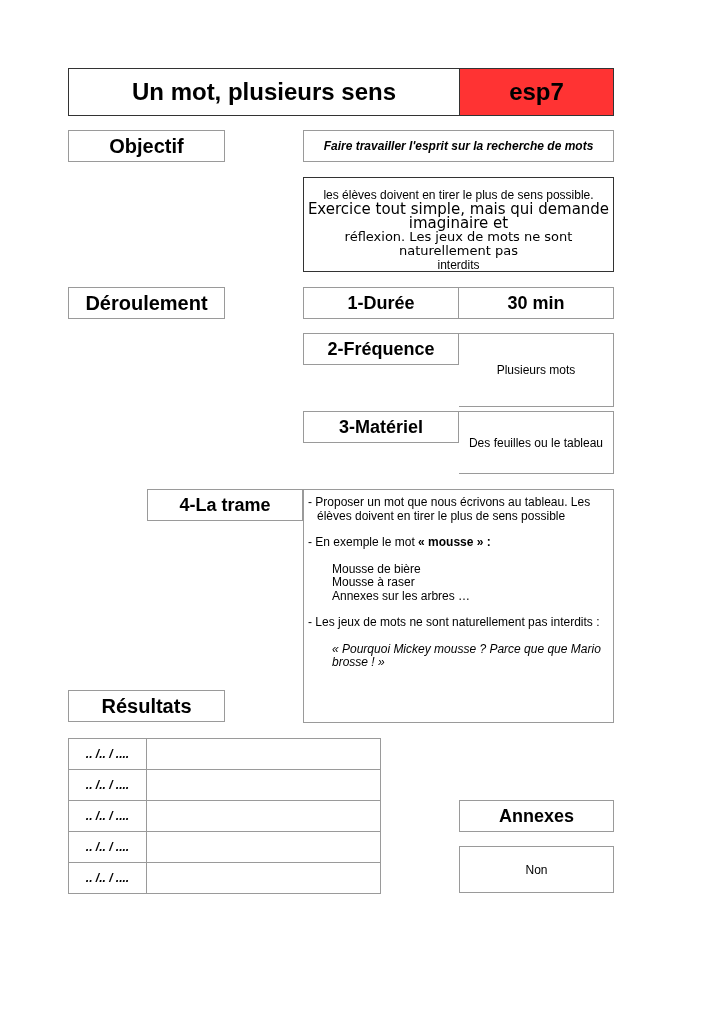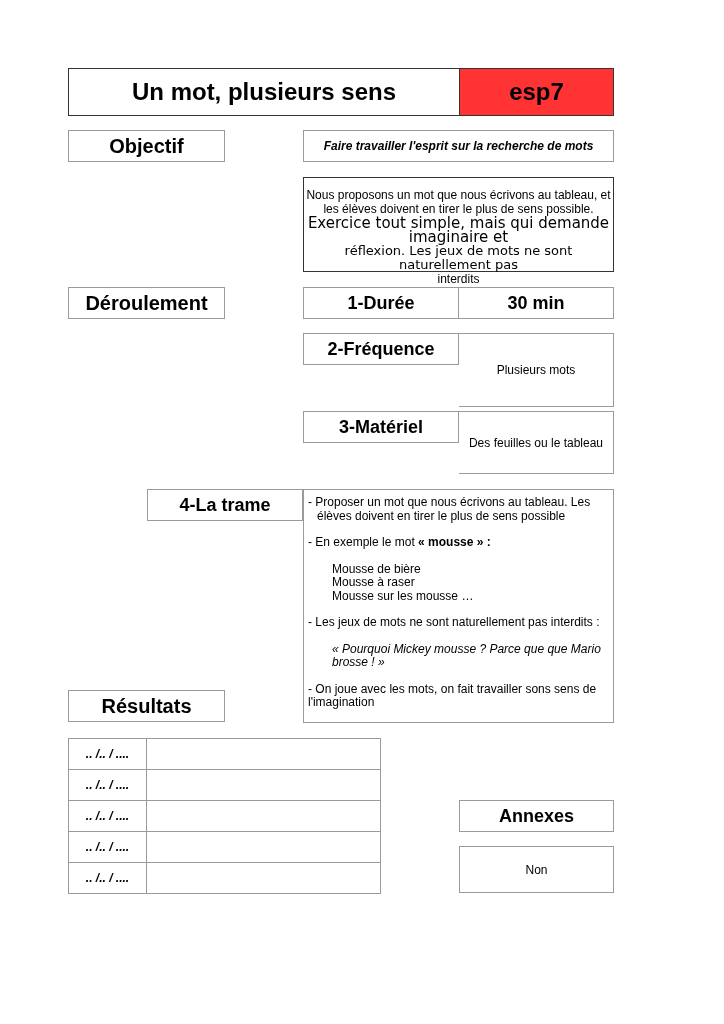--- a/index.html
+++ b/index.html
@@ -57,21 +57,20 @@
   </div>
 
 <div class="box grey center h2" id="objectif-label">
     <span>Objectif</span>
   </div>
 <div class="box grey center" id="objectif-text">
     <span>Faire travailler l'esprit sur la recherche de mots</span>
   </div>
 
 <div class="box dark center" id="desc-box">
-  <div>Nous proposons un mot que nous écrivons au tableau, et</div>
   <div>les élèves doivent en tirer le plus de sens possible.</div>
   <div class="alt">Exercice tout simple, mais qui demande imaginaire et</div>
   <div class="alt" style="font-size:13px">réflexion. Les jeux de mots ne sont naturellement pas</div>
   <div>interdits</div>
 </div>
 
 <div class="box grey center h2" id="deroulement-label">
     <span>Déroulement</span>
   </div>
 
@@ -98,25 +97,24 @@
 
 <div class="box grey center h3" id="trame-label">
     <span>4-La trame</span>
   </div>
 <div class="box grey" id="trame-content">
   <p class="hang">- Proposer un mot que nous écrivons au tableau. Les élèves doivent en tirer le plus de sens possible</p>
   <p><span>- En exemple le mot </span><b>« mousse » :</b></p>
   <p class="indent">
     <span style="display:block">Mousse de bière</span>
     <span style="display:block">Mousse à raser</span>
-    <span style="display:block">Mousse sur les mousse …</span>
+    <span style="display:block">Annexes sur les arbres …</span>
   </p>
   <p>- Les jeux de mots ne sont naturellement pas interdits :</p>
   <p class="indent" style="font-style:italic">« Pourquoi Mickey mousse ? Parce que que Mario brosse ! »</p>
-  <p>- On joue avec les mots, on fait travailler sons sens de l'imagination</p>
 </div>
 
 <div class="box grey center h2" id="resultats-label">
     <span>Résultats</span>
   </div>
 
 <table id="results-table">
   <tbody>
       <tr>
         <td class="date">.. /.. / ....</td>

